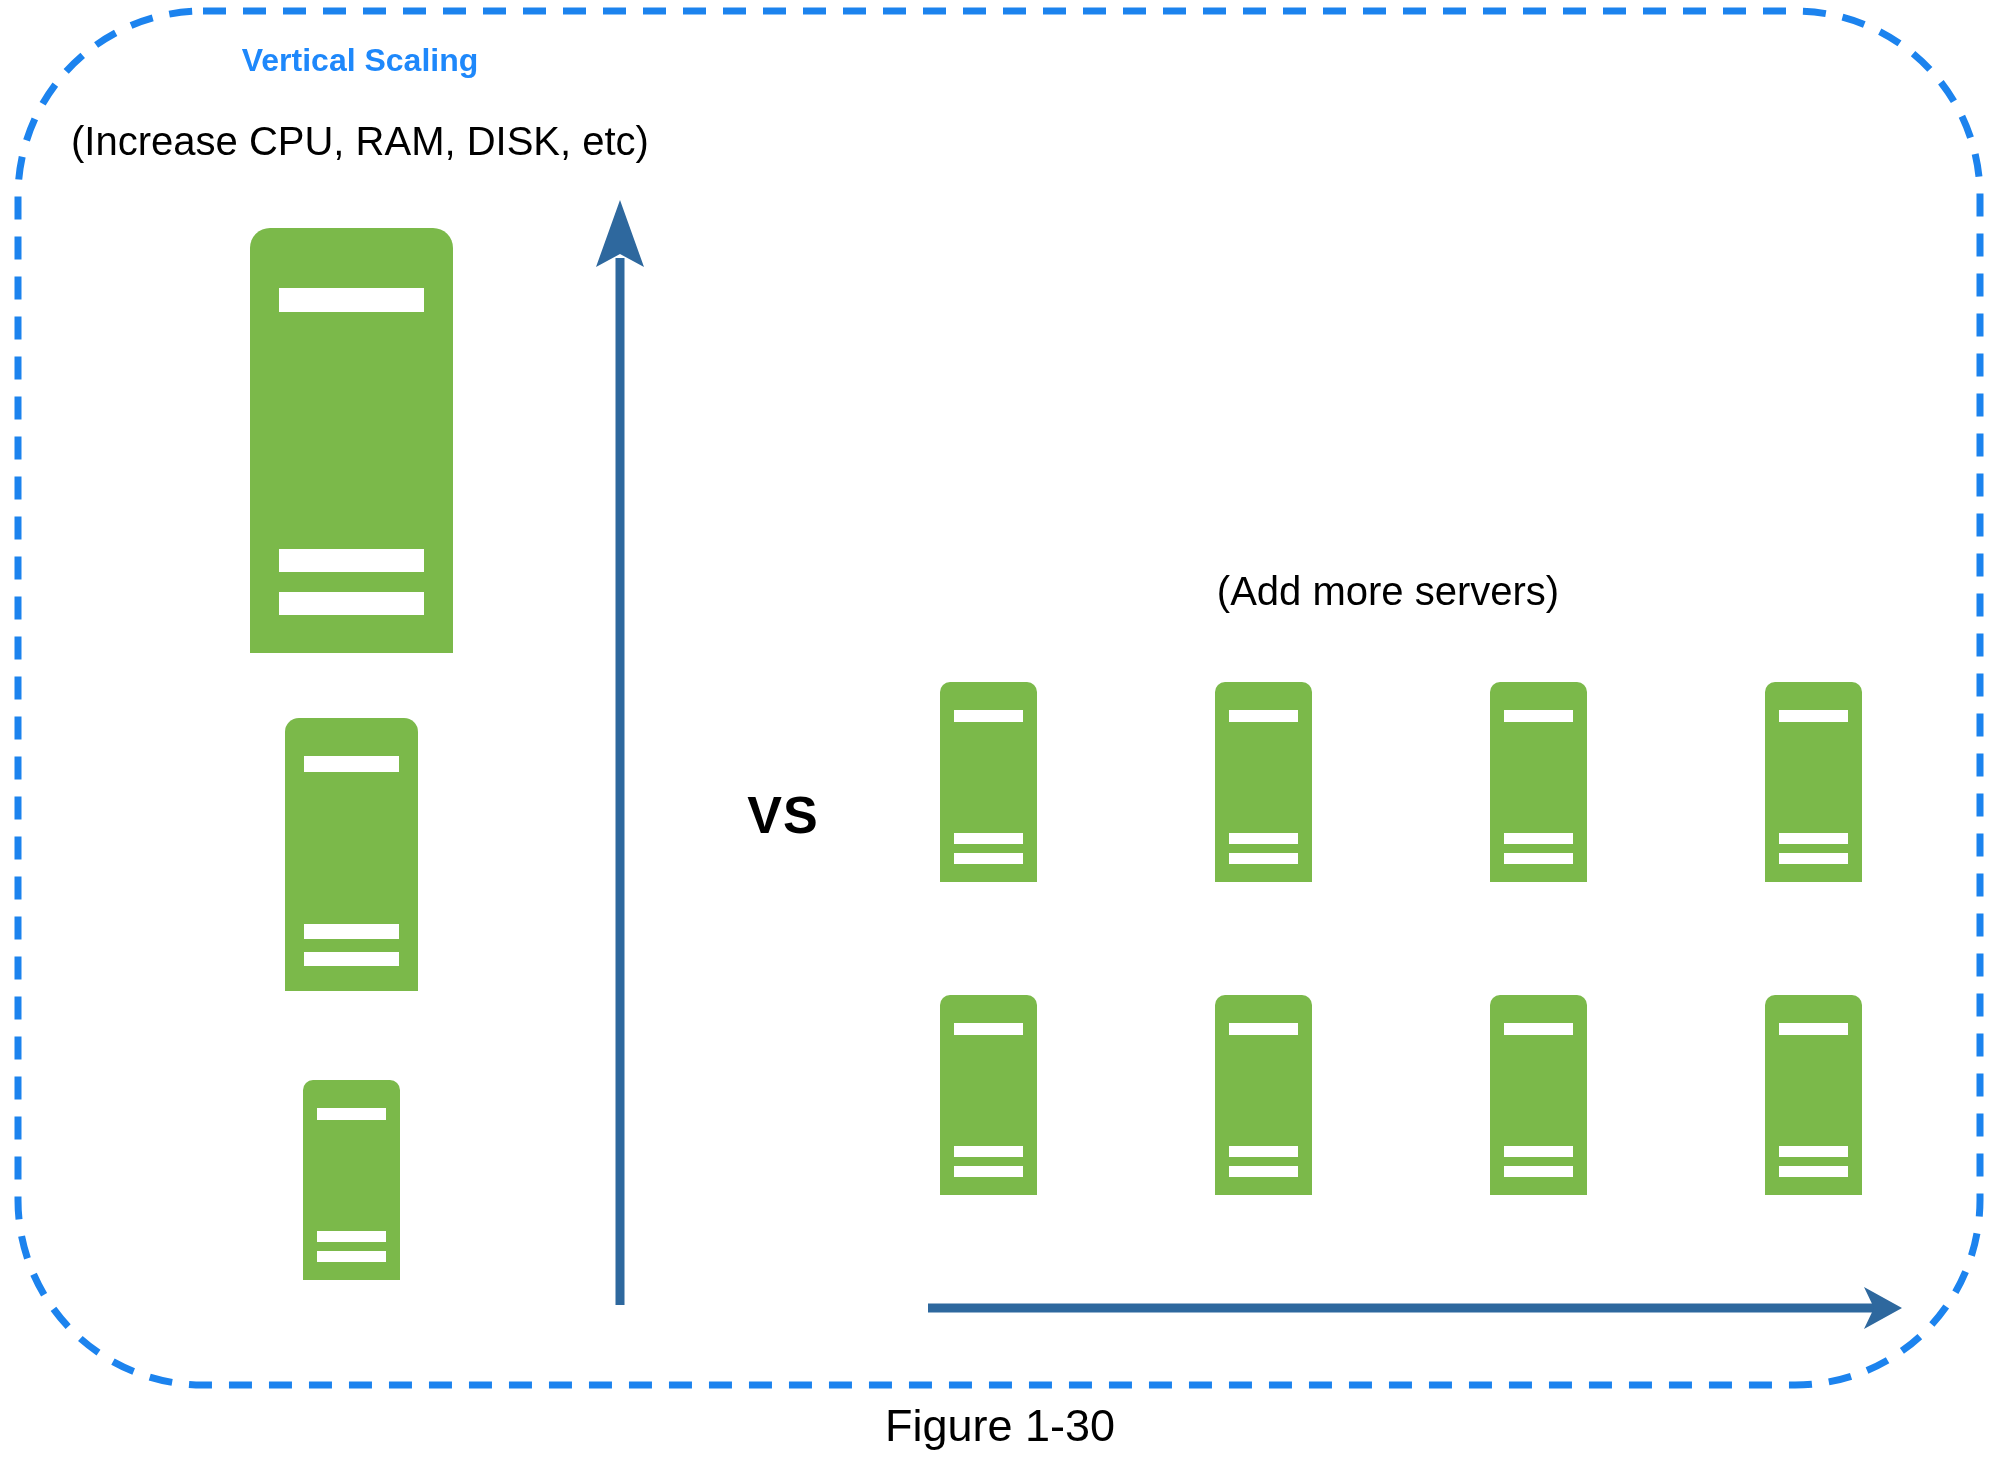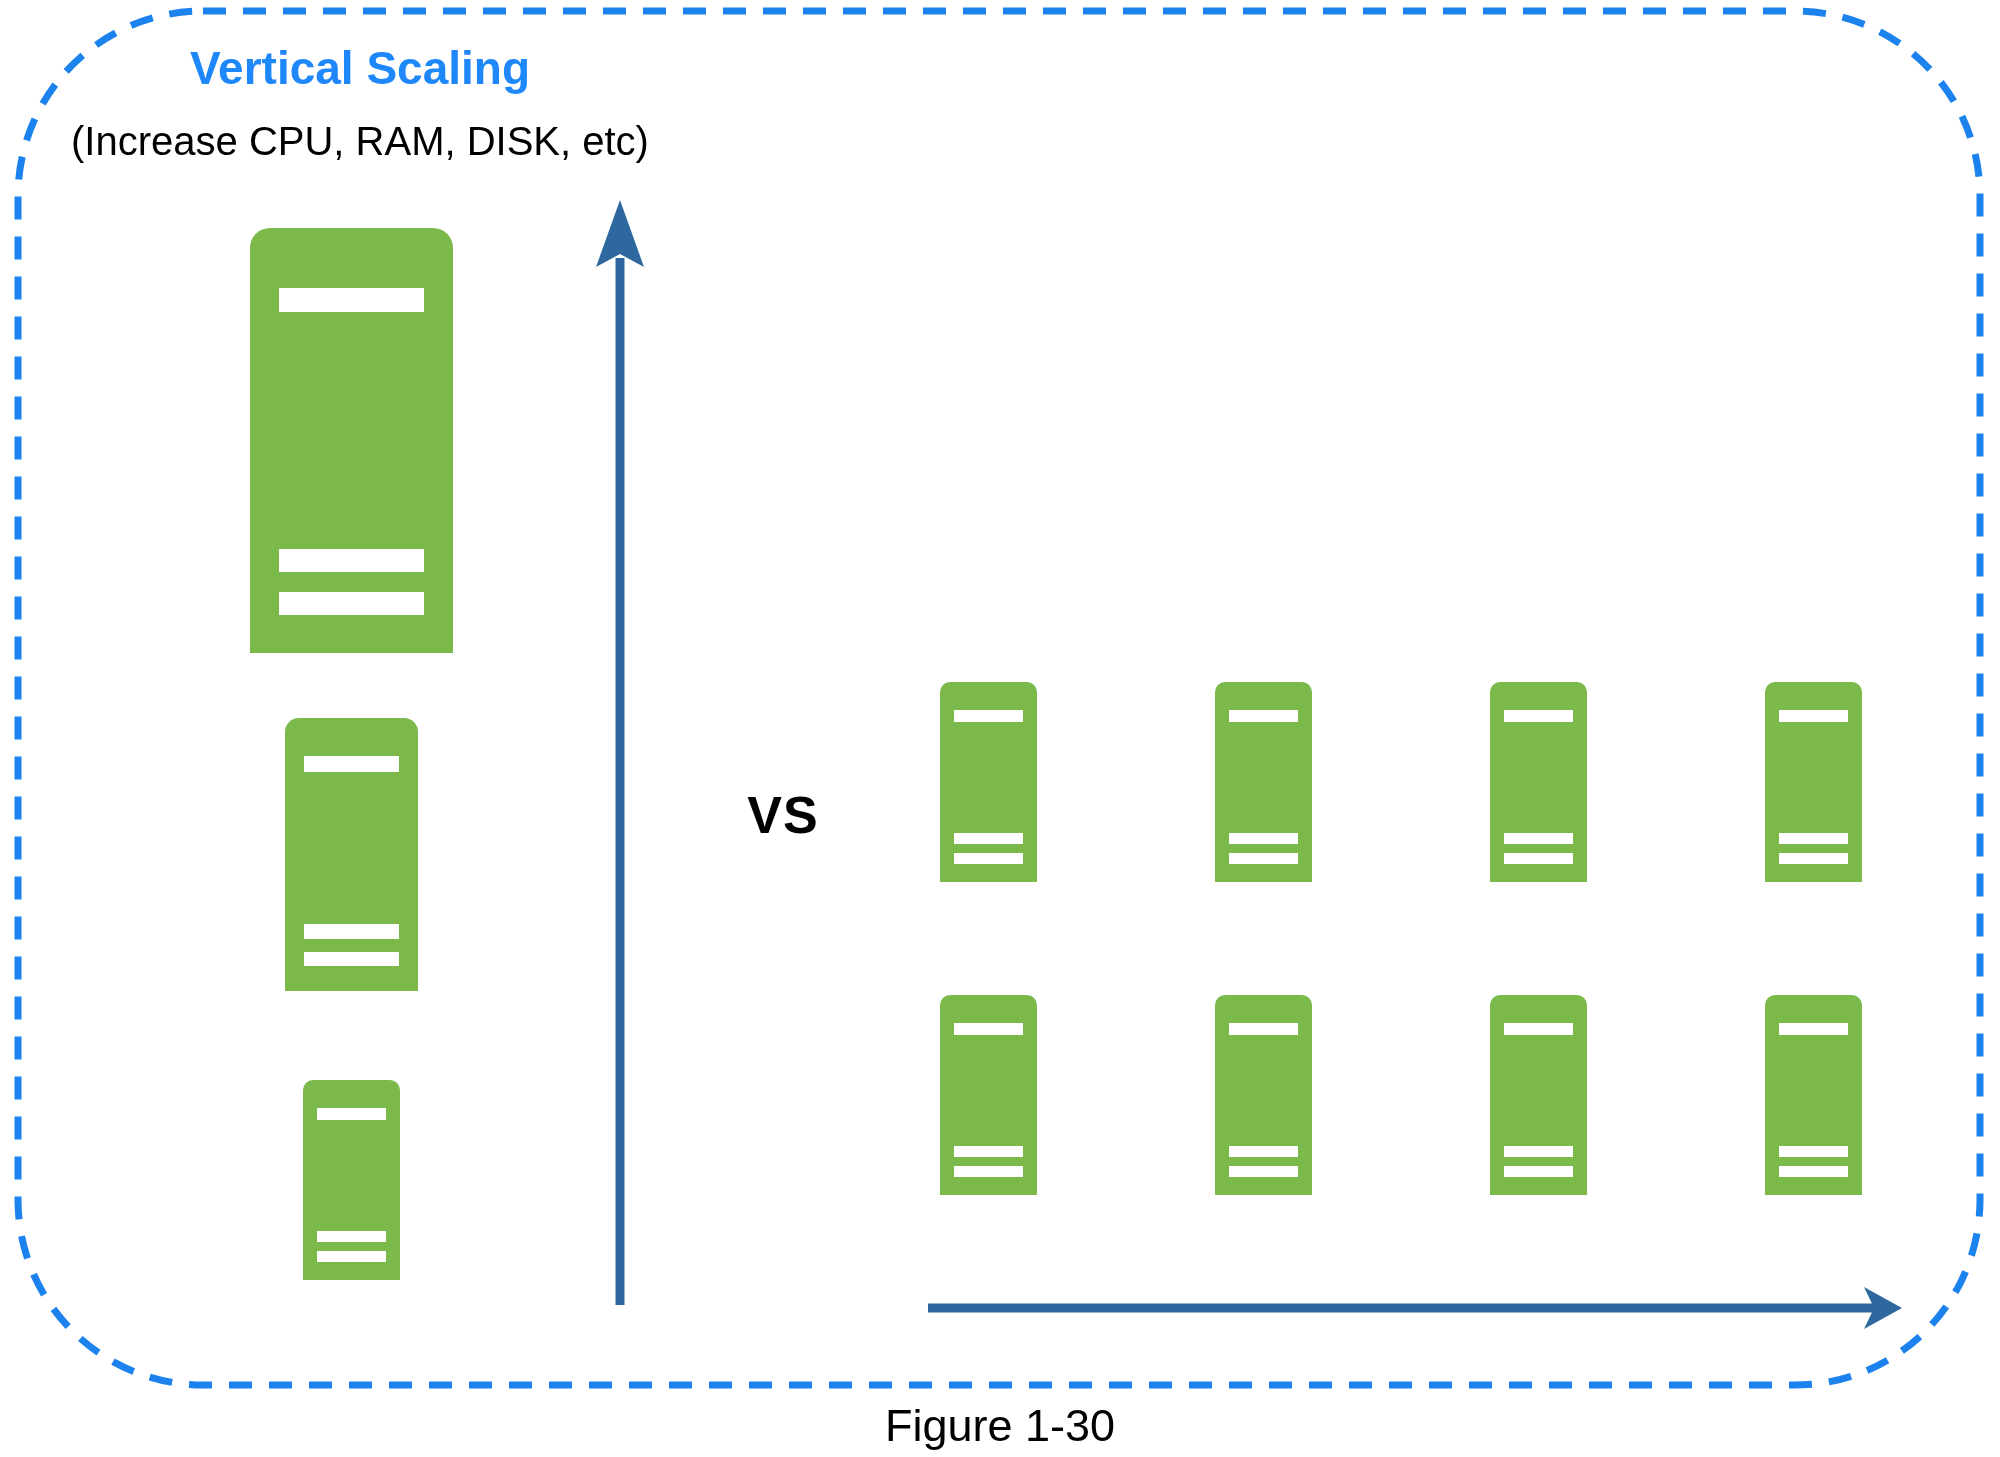--- a/index.html
+++ b/index.html
@@ -14,21 +14,21 @@
   body{
     width:2000px;height:1457px;
     background:#ffffff;
     font-family:"Liberation Sans", sans-serif;
     position:relative;overflow:hidden;
   }
   .stage{position:absolute;inset:0;}
   svg.overlay{position:absolute;left:0;top:0;width:2000px;height:1457px;pointer-events:none;}
 
   .label{position:absolute;text-align:center;color:var(--text-black);white-space:nowrap;line-height:1.15;}
-  .section-title{font-weight:bold;font-size:46px;color:var(--title-blue);}
+  .section-title{font-weight:bold;font-size:32px;color:var(--title-blue);}
   .section-sub{font-size:40px;}
   .v-title{left:60px;top:42px;width:600px;}
   .v-sub{left:30px;top:118px;width:660px;}
   .h-title{left:1088px;top:488px;width:600px;}
   .h-sub{left:1088px;top:568px;width:600px;}
   .vs{left:698px;top:786px;width:170px;font-weight:bold;font-size:52px;letter-spacing:1px;}
   .caption{left:0;top:1400px;width:2000px;font-size:45px;}
 
   .server{position:absolute;background:var(--server-green);}
   .server .bar{position:absolute;left:14.5%;width:71%;background:var(--bar-white);}
@@ -76,20 +76,21 @@
       </div>
       <div class="server sm">
         <div class="bar top"></div>
         <div class="bar b1"></div>
         <div class="bar b2"></div>
       </div>
     </div>
 
   <div class="label vs">VS</div>
 
+  <div class="label section-sub h-sub">(Add more servers)</div>
 
   <div id="horizontal-servers">
       <div class="server grid" style="left: 940px; top: 682px;">
         <div class="bar top"></div>
         <div class="bar b1"></div>
         <div class="bar b2"></div>
       </div>
       <div class="server grid" style="left: 1215px; top: 682px;">
         <div class="bar top"></div>
         <div class="bar b1"></div>

